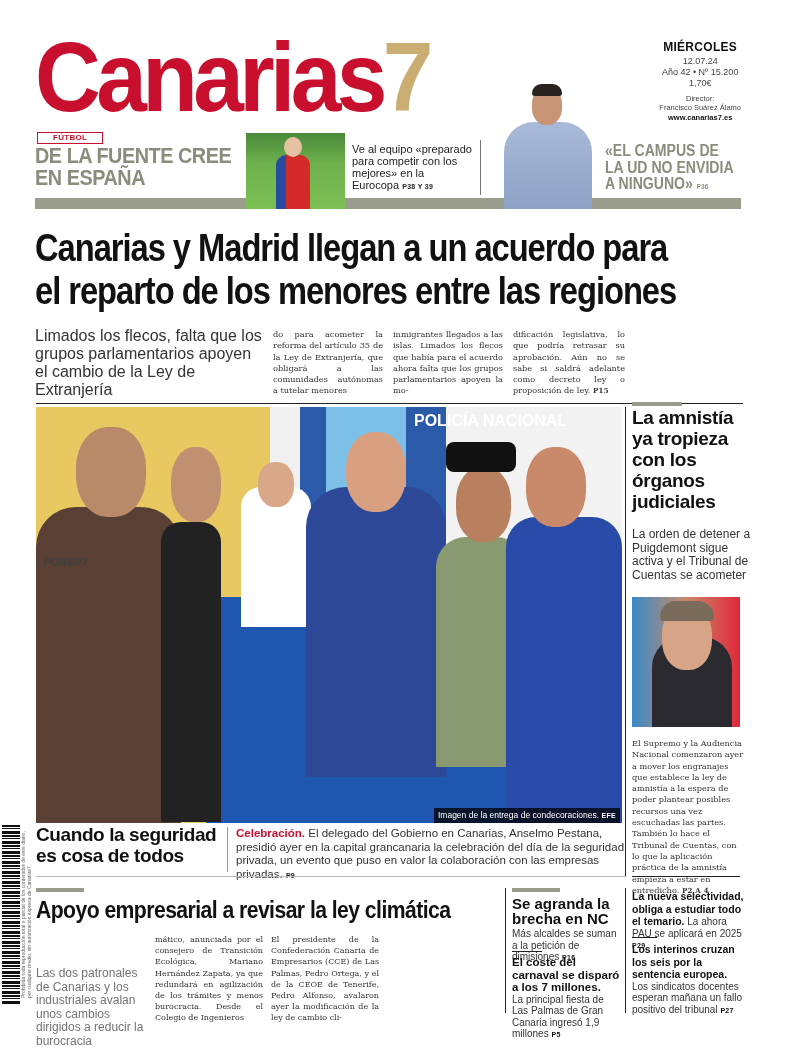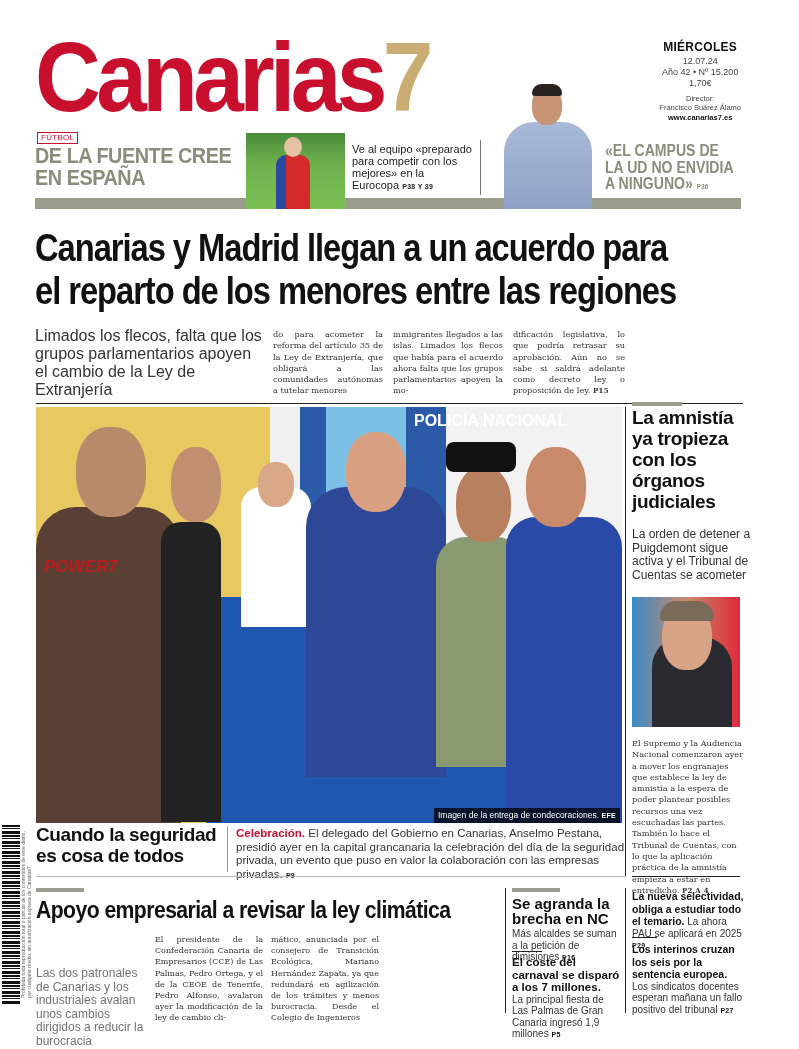--- a/index.html
+++ b/index.html
@@ -6,21 +6,21 @@
 body{width:799px;height:1049px;background:#fff;position:relative;overflow:hidden;font-family:"Liberation Sans",sans-serif;color:#1a1a1a}
 .abs{position:absolute}
 .logo{left:35px;top:28px;font-family:"Liberation Sans",sans-serif;font-weight:900;font-size:98px;letter-spacing:-5px;line-height:1;color:#c8102e;transform:scaleX(0.93);transform-origin:left top;white-space:nowrap}
 .logo .seven{color:#c9ad72}
 .meta{right:58px;top:42px;text-align:center;font-size:9px;line-height:11px;color:#444}
 .meta .day{font-weight:700;font-size:12px;color:#111;margin-bottom:3px;letter-spacing:.3px}
 .meta .small{font-size:7.5px;line-height:9px}
 .meta .web{font-weight:700;color:#111;font-size:7.5px}
 .meta .gap{height:5px}
 .teaser-bar{left:35px;top:198px;width:706px;height:11px;background:#9a9d8c}
-.kicker{left:37px;top:132px;font-size:8px;font-weight:400;color:#c8102e;border:1px solid #c8102e;padding:0 3px;line-height:10px;letter-spacing:.3px}
+.kicker{left:37px;top:132px;font-size:8px;font-weight:700;color:#c8102e;border:1px solid #c8102e;padding:0 15px;line-height:10px;letter-spacing:.3px}
 .teaser1-head{left:35px;top:145px;font-size:22px;font-weight:700;color:#8a8d7c;line-height:22px;letter-spacing:-.5px;transform:scaleX(.9);transform-origin:left top;width:230px}
 .photo-coach{left:246px;top:133px;width:99px;height:76px;background:linear-gradient(#4a8a3a,#6fb04d 40%,#7cc055);overflow:hidden}
 .photo-coach .body{position:absolute;left:30px;top:22px;width:34px;height:54px;background:linear-gradient(90deg,#2a4aa0 0 30%,#d42a2a 30% 100%);border-radius:10px 10px 0 0}
 .photo-coach .head{position:absolute;left:38px;top:4px;width:18px;height:20px;background:#e6c2a4;border-radius:50%}
 .teaser1-text{left:352px;top:143px;font-size:11px;line-height:12px;width:120px;color:#222}
 .pref{font-size:7px;font-weight:700;letter-spacing:.3px}
 .vdiv{background:#777;width:1px}
 .photo-man{left:502px;top:84px;width:92px;height:125px;overflow:hidden}
 .photo-man .shirt{position:absolute;left:2px;top:38px;width:88px;height:87px;background:linear-gradient(#a9b9d8,#8ea2c6);border-radius:30px 30px 0 0}
 .photo-man .head{position:absolute;left:30px;top:3px;width:30px;height:38px;background:#c79476;border-radius:45%}
@@ -95,21 +95,21 @@
 </div>
 
 <div class="abs rule" style="left:36px;top:403px;width:707px"></div>
 
 <div class="abs photo-main">
   <div class="pm" style="left:0;top:0;width:586px;height:416px;background:linear-gradient(90deg,#e8c860 0 40%,#f0f0f0 40% 45%,#2a5aa8 45% 70%,#f2f2f2 70%)"></div>
   <div class="pm" style="left:290px;top:0;width:80px;height:200px;background:#7cc0e8"></div>
   <div class="pm" style="left:170px;top:190px;width:380px;height:226px;background:#1f56b0"></div>
   <div class="pm" style="left:0;top:100px;width:145px;height:316px;background:#5a4034;border-radius:40px 40px 0 0"></div>
   <div class="pm" style="left:40px;top:20px;width:70px;height:90px;background:#b88a6a;border-radius:45%"></div>
-  <div class="pm" style="left:8px;top:150px;color:#b91c1c;font-weight:700;font-size:17px;font-style:italic">POWER7</div>
+  <div class="pm" style="left:8px;top:150px;color:#404040;font-weight:700;font-size:10px;font-style:italic">POWER7</div>
   <div class="pm" style="left:125px;top:115px;width:60px;height:300px;background:#222;border-radius:20px 20px 0 0"></div>
   <div class="pm" style="left:135px;top:40px;width:50px;height:75px;background:#c09070;border-radius:45%"></div>
   <div class="pm" style="left:205px;top:80px;width:70px;height:140px;background:#fff;border-radius:20px 20px 0 0"></div>
   <div class="pm" style="left:222px;top:55px;width:36px;height:45px;background:#d8a888;border-radius:45%"></div>
   <div class="pm" style="left:270px;top:80px;width:140px;height:290px;background:#2c4896;border-radius:40px 40px 0 0"></div>
   <div class="pm" style="left:310px;top:25px;width:60px;height:80px;background:#d8a080;border-radius:45%"></div>
   <div class="pm" style="left:400px;top:130px;width:90px;height:230px;background:#8a9a70;border-radius:30px 30px 0 0"></div>
   <div class="pm" style="left:420px;top:60px;width:55px;height:75px;background:#b8805e;border-radius:45%"></div>
   <div class="pm" style="left:410px;top:35px;width:70px;height:30px;background:#111;border-radius:8px"></div>
   <div class="pm" style="left:470px;top:110px;width:116px;height:306px;background:#2a4aa8;border-radius:30px 30px 0 0"></div>
@@ -134,22 +134,22 @@
 <div class="abs sec-head" style="width:190px">Cuando la seguridad es cosa de todos</div>
 <div class="abs vdiv" style="left:227px;top:827px;height:45px;background:#999"></div>
 <div class="abs sec-cap"><b>Celebración.</b> <span>El delegado del Gobierno en Canarias, Anselmo Pestana, presidió ayer en la capital grancanaria la celebración del día de la seguridad privada, un evento que puso en valor la colaboración con las empresas privadas.</span> <b class="pref" style="color:#111">P9</b></div>
 
 <div class="abs rule" style="left:36px;top:876px;width:590px;background:#bbb"></div>
 
 <div class="abs" style="left:36px;top:888px;width:48px;height:4px;background:#9a9d8c"></div>
 <div class="abs bot-head">Apoyo empresarial a revisar la ley climática</div>
 <div class="abs bot-deck">Las dos patronales de Canarias y los industriales avalan unos cambios dirigidos a reducir la burocracia</div>
 <div class="abs bot-cols">
+  <div class="col">mático, anunciada por el consejero de Transición Ecológica, Mariano Hernández Zapata, ya que redundará en agilización de los trámites y menos burocracia. Desde el Colegio de Ingenieros</div>
   <div class="col">El presidente de la Confederación Canaria de Empresarios (CCE) de Las Palmas, Pedro Ortega, y el de la CEOE de Tenerife, Pedro Alfonso, avalaron ayer la modificación de la ley de cambio cli-</div>
-  <div class="col">mático, anunciada por el consejero de Transición Ecológica, Mariano Hernández Zapata, ya que redundará en agilización de los trámites y menos burocracia. Desde el Colegio de Ingenieros</div>
 </div>
 <div class="abs vdiv" style="left:505px;top:888px;height:125px;background:#222"></div>
 
 <div class="abs" style="left:512px;top:888px;width:48px;height:4px;background:#9a9d8c"></div>
 <div class="abs" style="left:512px;top:896px;width:108px">
   <div style="font-size:15px;font-weight:700;line-height:15px;color:#111">Se agranda la brecha en NC</div>
   <div class="brief" style="margin-top:2px"><span>Más alcaldes se suman a la petición de dimisiones</span> <b class="pref" style="display:inline;font-size:7px">P16</b></div>
 </div>
 <div class="abs rule" style="left:512px;top:951px;width:30px"></div>
 <div class="abs brief" style="left:512px;top:956px;width:110px">

